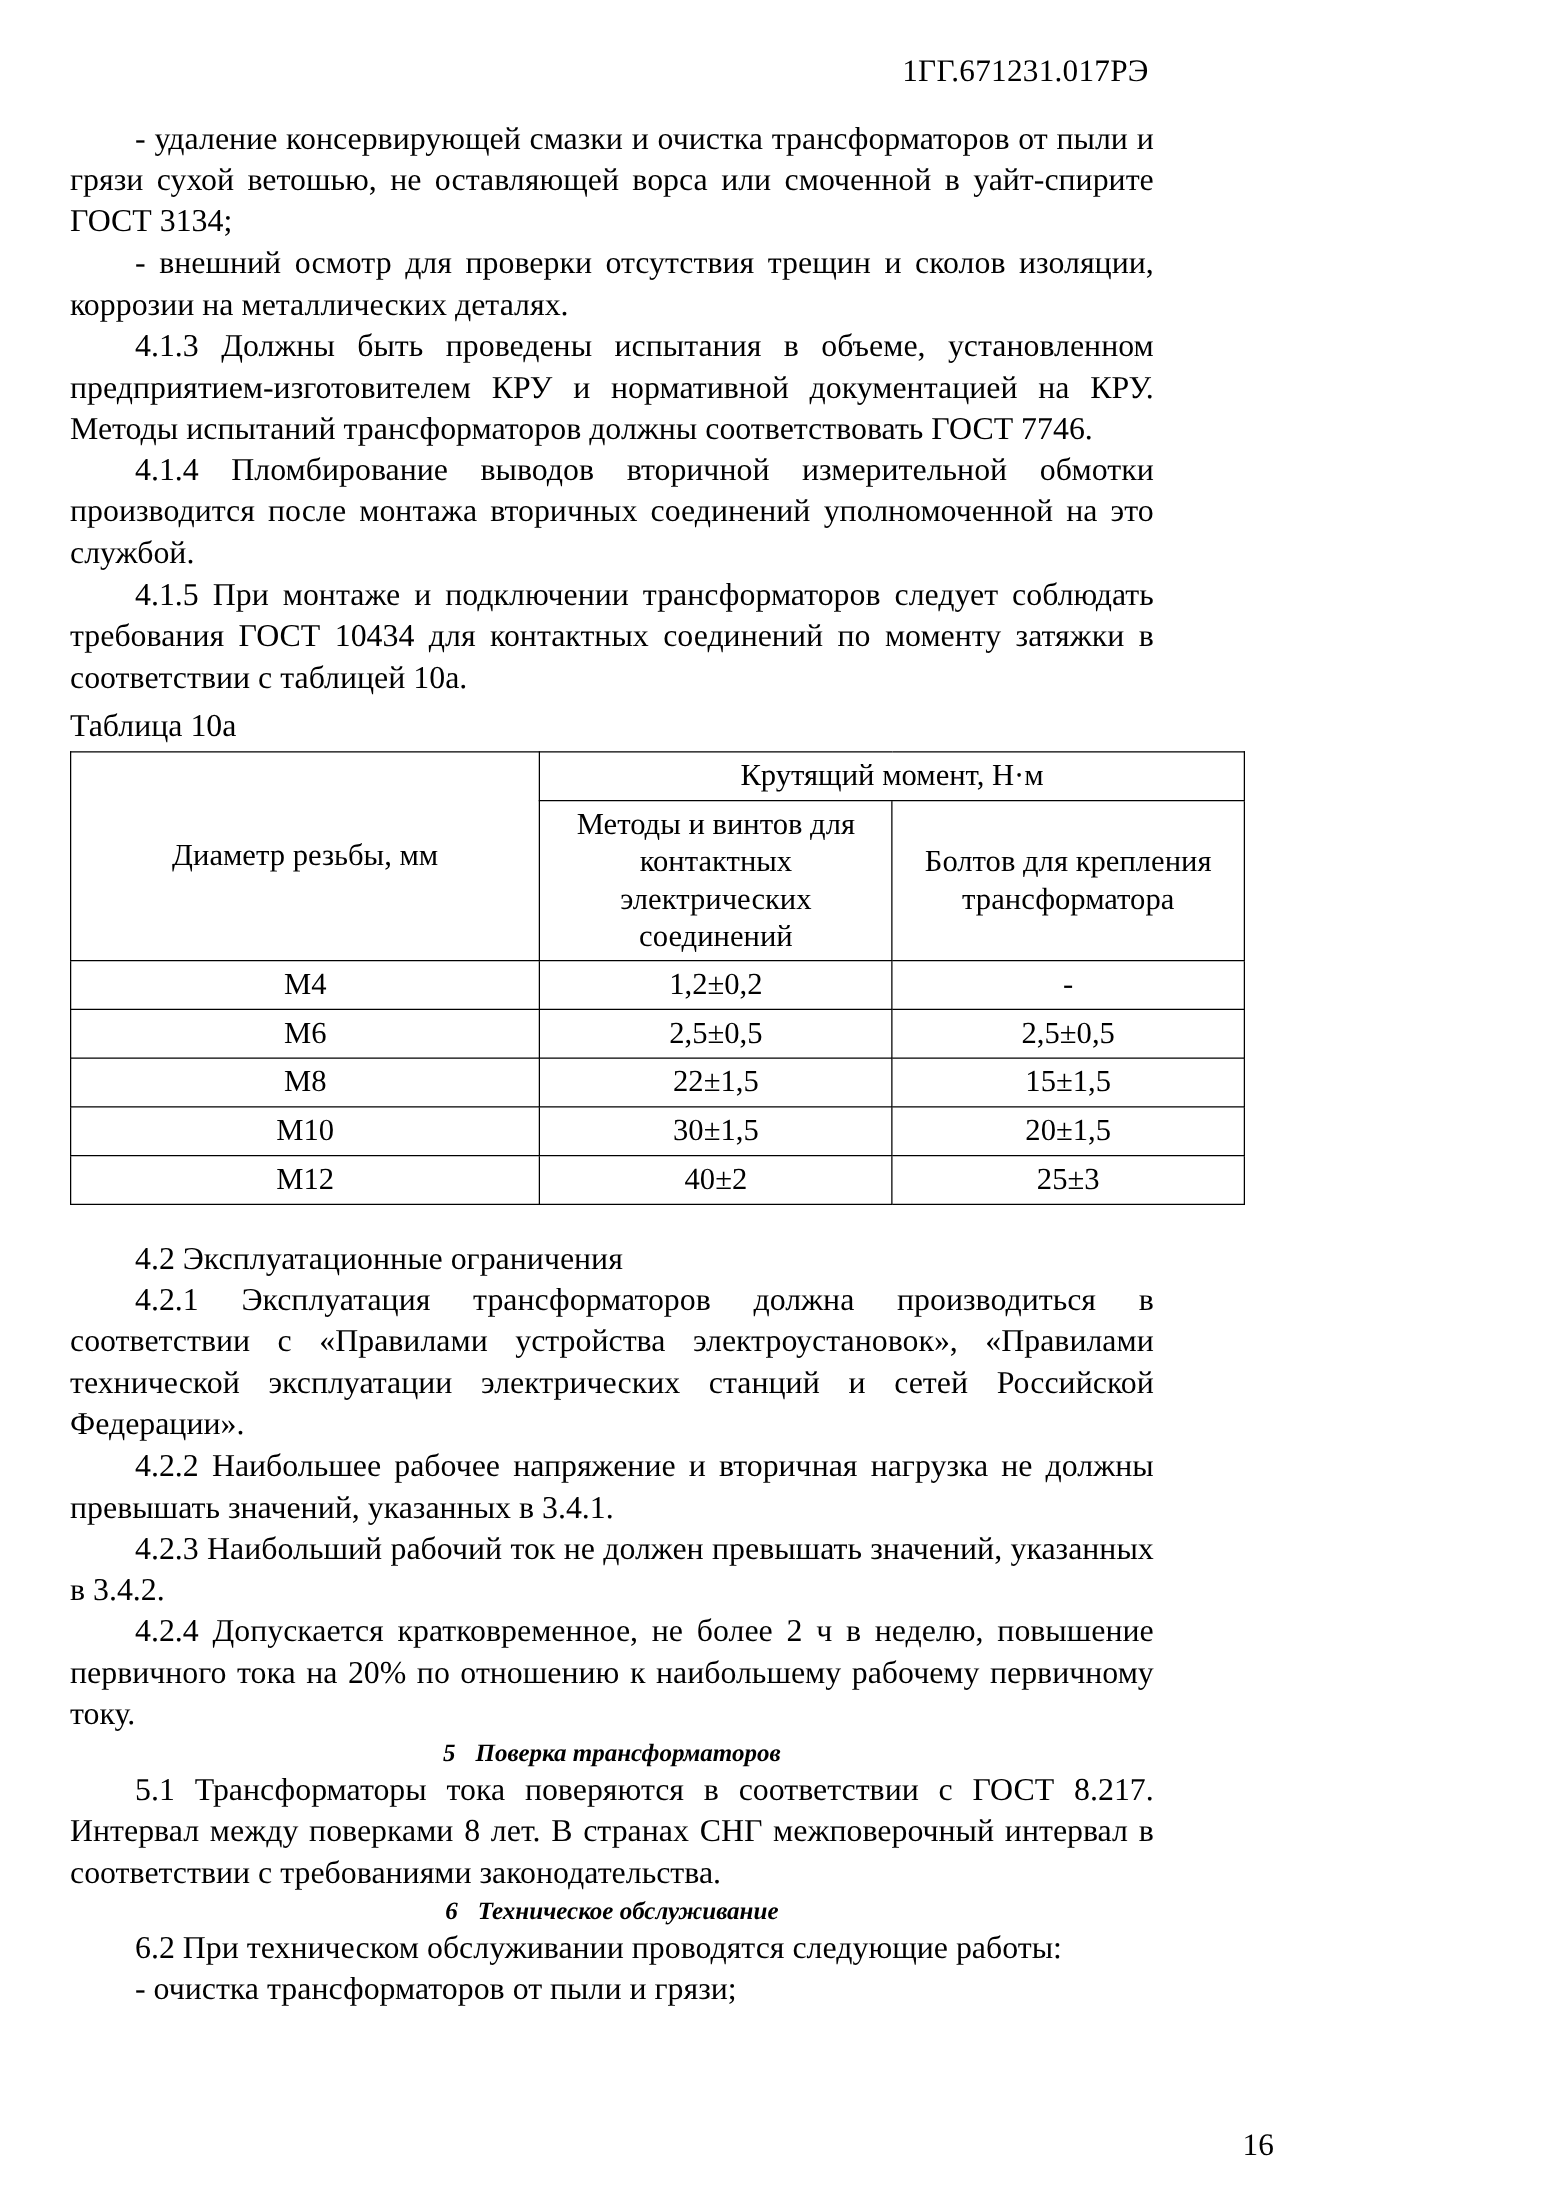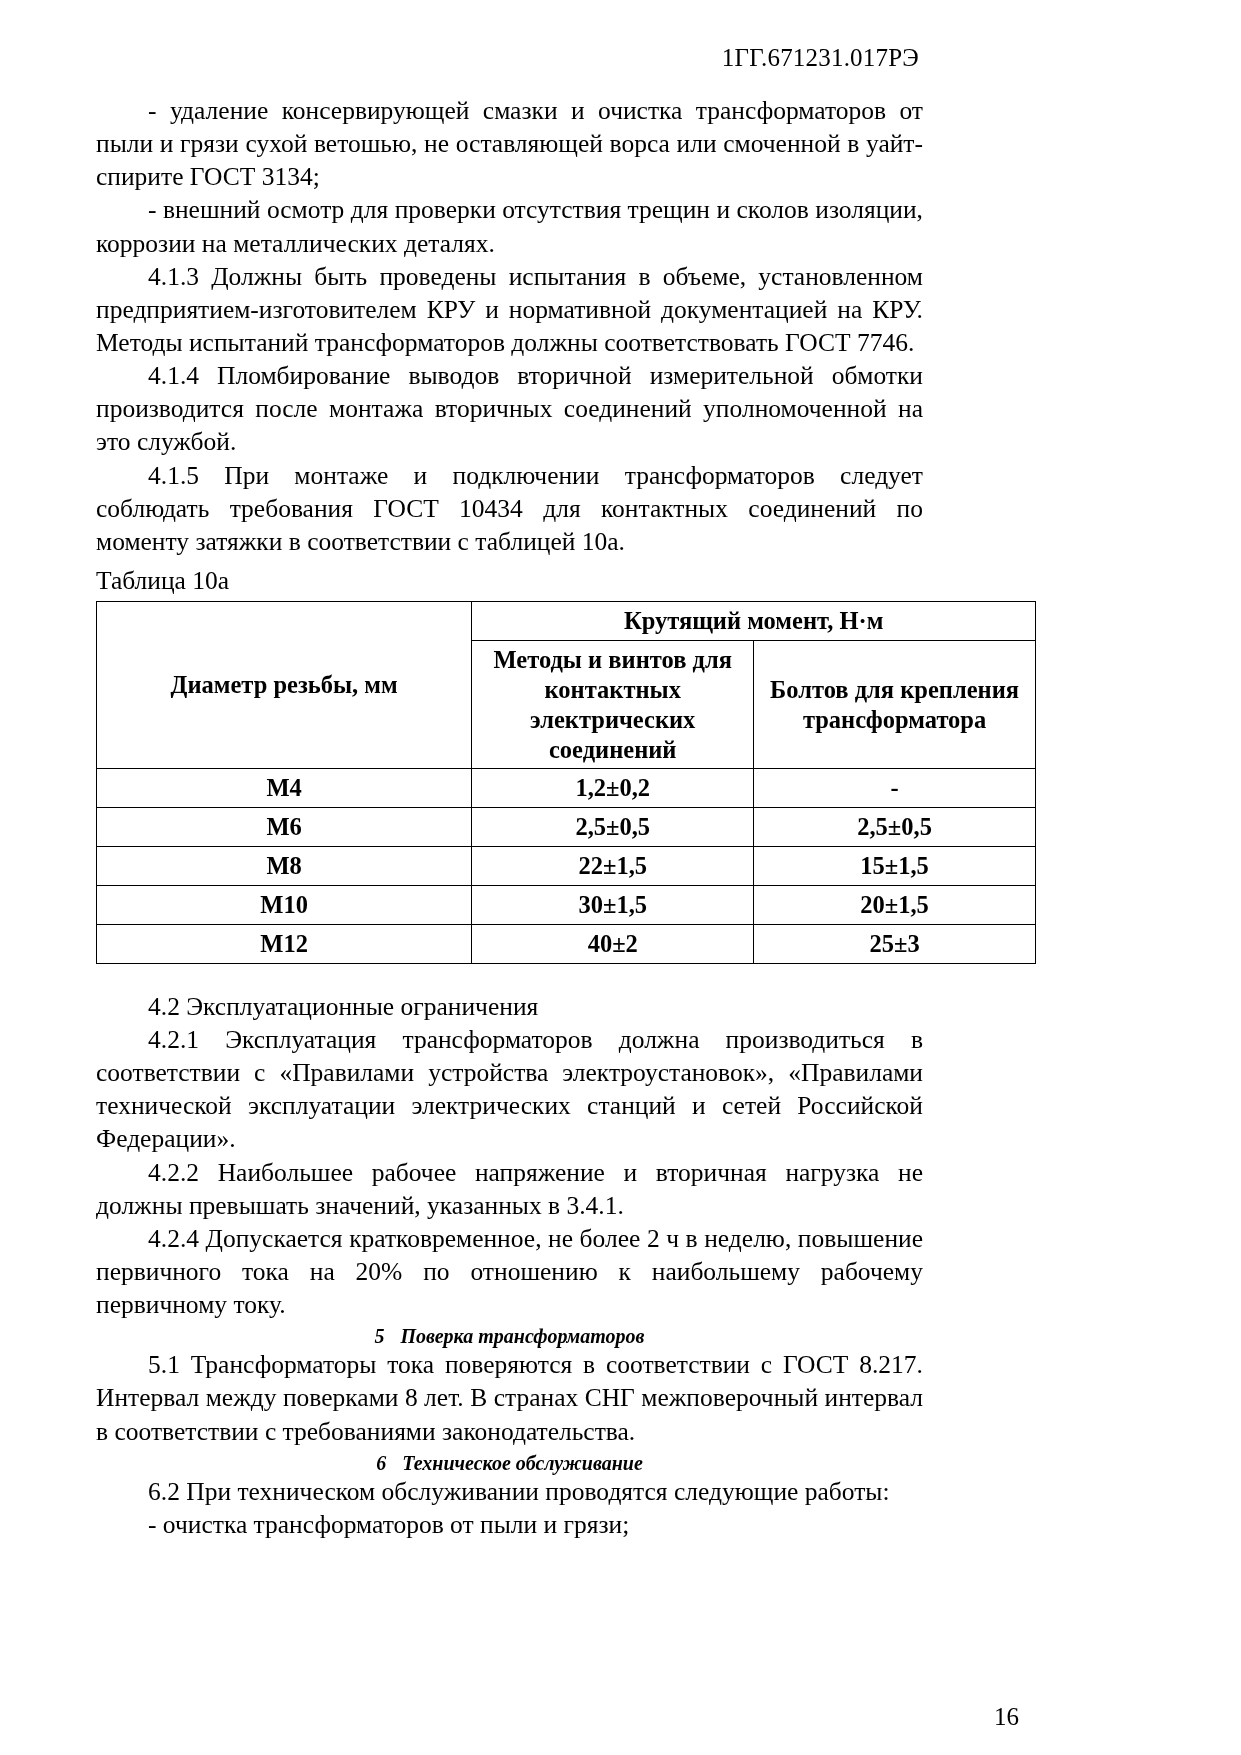--- a/index.html
+++ b/index.html
@@ -11,21 +11,21 @@
     width: 1241px;
     min-height: 1755px;
     font-family: "Liberation Serif", "DejaVu Serif", serif;
     color: #000000;
     position: relative;
   }
   .page {
     width: 1019px;
     min-height: 1755px;
     box-sizing: border-box;
-    padding: 44px 96px 30px 96px;
+    padding: 44px 96px 30px 56px;
     position: relative;
   }
   .doc-code {
     text-align: right;
     font-size: 25px;
     letter-spacing: 0.2px;
     margin: 0 0 22px 0;
     padding-right: 4px;
   }
   p.para {
@@ -49,21 +49,21 @@
     width: 940px;
     margin: 0 0 0 0;
     font-size: 24.5px;
     table-layout: fixed;
   }
   table.t10a td, table.t10a th {
     border: 1.5px solid #000;
     text-align: center;
     vertical-align: middle;
     padding: 4px 6px;
-    font-weight: bold;
+    font-weight: normal;
     line-height: 1.22;
   }
   table.t10a .c1 { width: 262px; }
   table.t10a .c2 { width: 400px; }
   table.t10a .c3 { width: 278px; }
   .center-head {
     text-align: center;
     font-weight: bold;
     font-size: 20px;
     margin: 4px 0 0 0;
@@ -132,20 +132,21 @@
         <td>25±3</td>
       </tr>
     </tbody>
   </table>
 
   <div class="spacer-lg"></div>
 
   <p class="para indent">4.2   Эксплуатационные ограничения</p>
   <p class="para indent">4.2.1  Эксплуатация трансформаторов должна производиться в соответствии с «Правилами устройства электроустановок», «Правилами технической эксплуатации электрических станций и сетей Российской Федерации».</p>
   <p class="para indent">4.2.2  Наибольшее рабочее напряжение и вторичная нагрузка не должны превышать значений, указанных в 3.4.1.</p>
+  <p class="para indent">4.2.3  Наибольший рабочий ток не должен превышать значений, указанных в 3.4.2.</p>
   <p class="para indent">4.2.4  Допускается кратковременное, не более 2 ч в неделю, повышение первичного тока на 20% по отношению к наибольшему рабочему первичному току.</p>
 
   <p class="center-head">
     <span class="num">5</span><span>Поверка трансформаторов</span>
   </p>
 
   <p class="para indent">5.1   Трансформаторы тока поверяются в соответствии с ГОСТ 8.217. Интервал между поверками 8 лет. В странах СНГ межповерочный интервал в соответствии с требованиями законодательства.</p>
 
   <p class="center-head">
     <span class="num">6</span><span>Техническое обслуживание</span>

